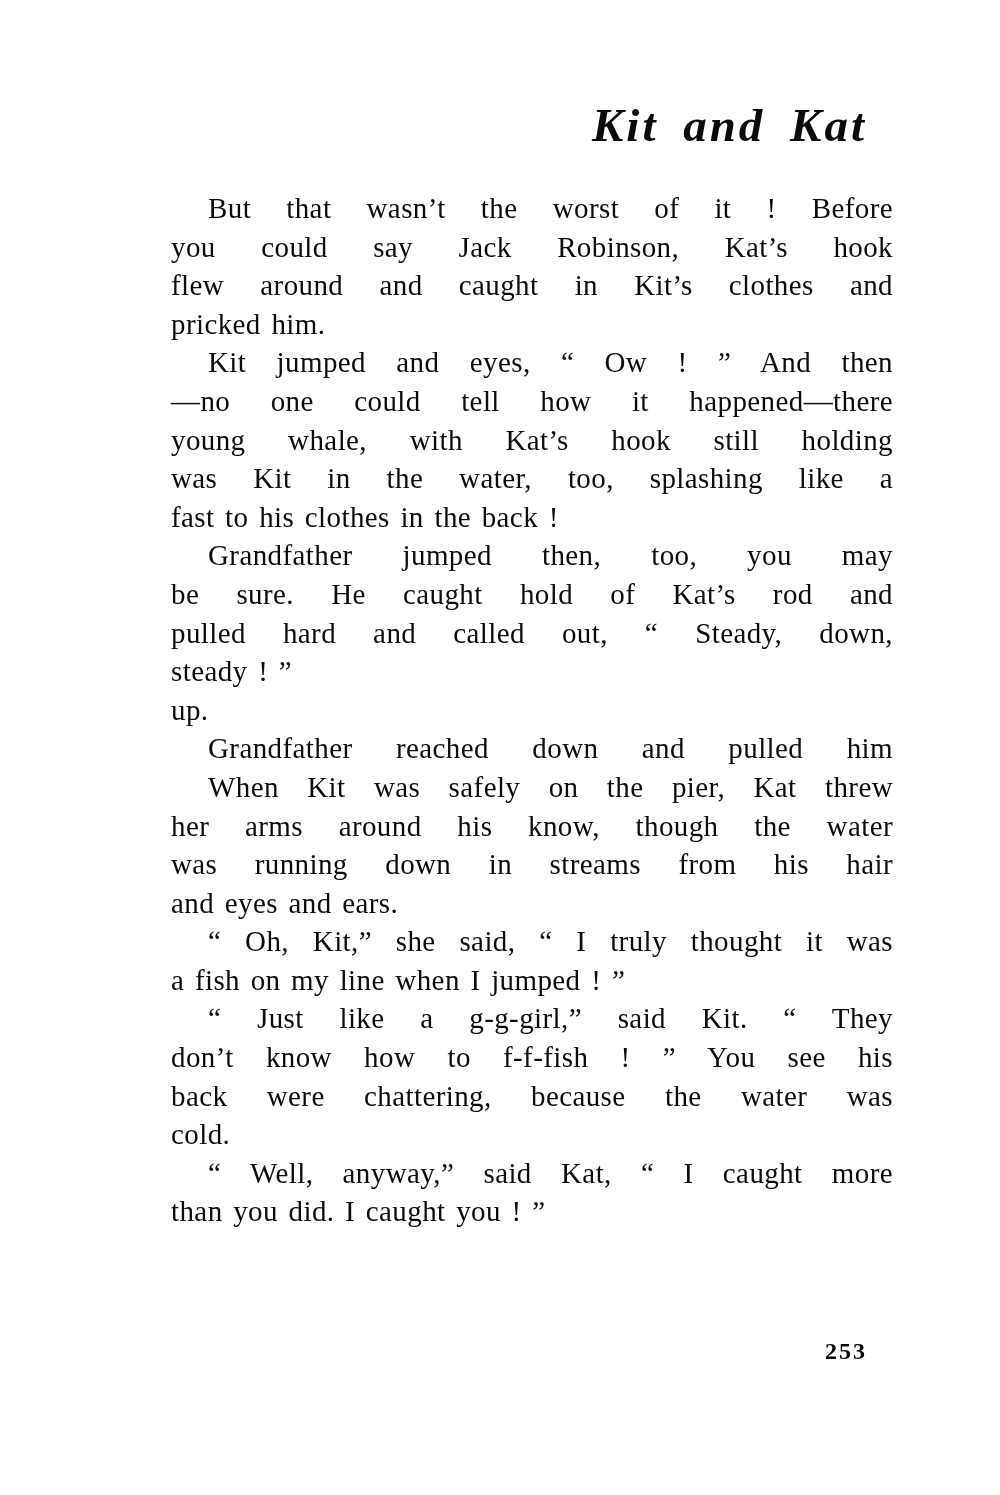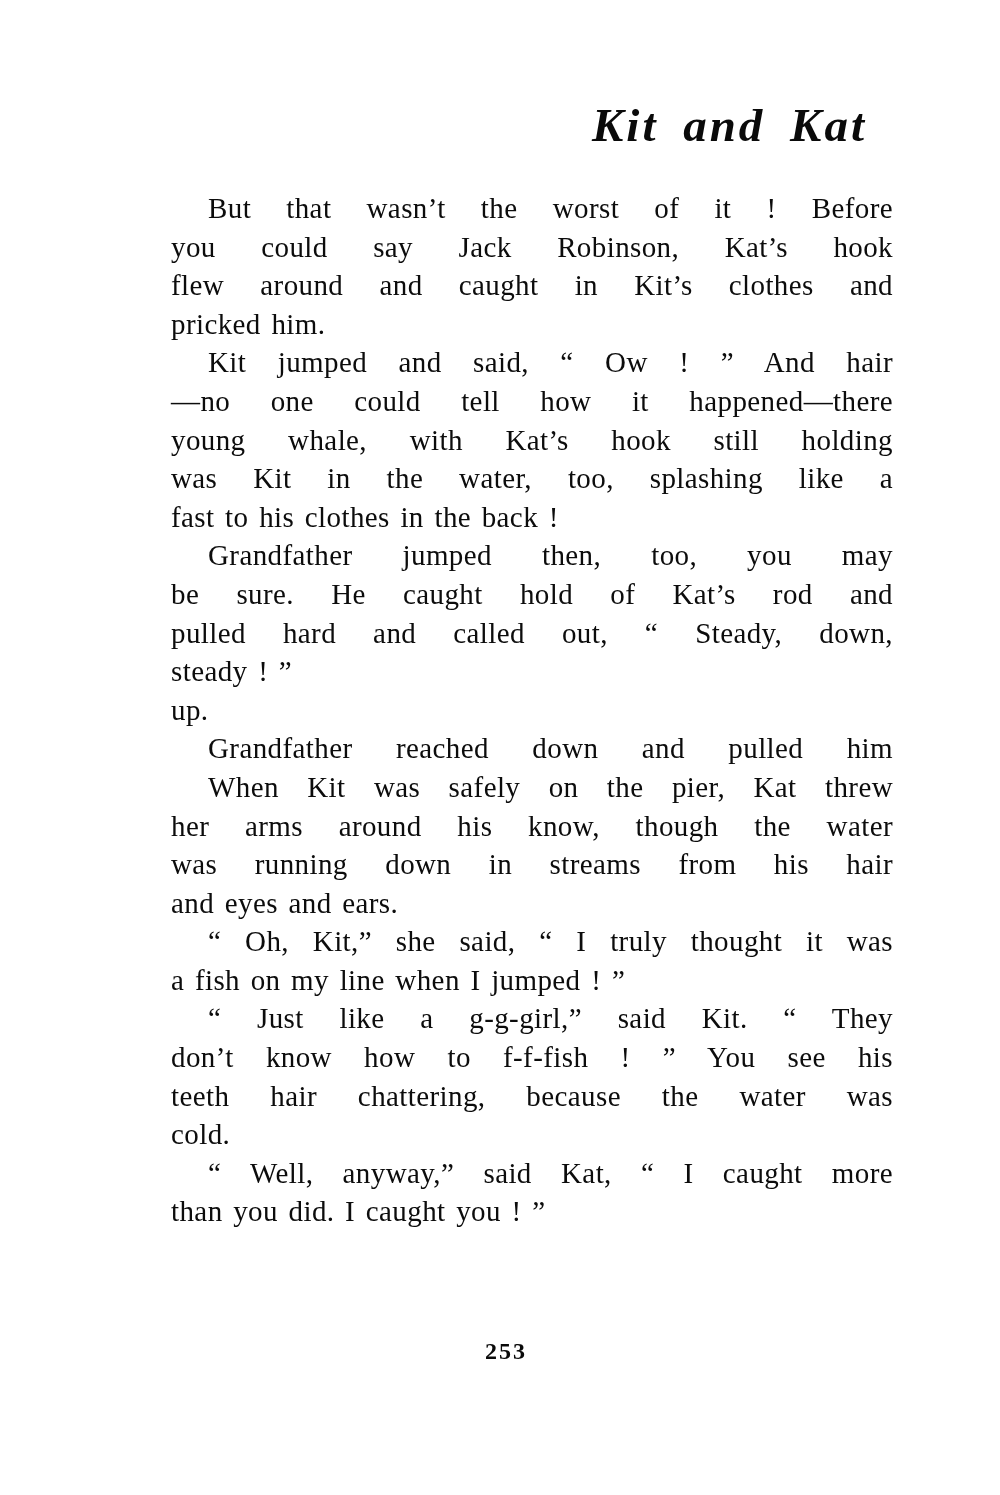--- a/index.html
+++ b/index.html
@@ -58,42 +58,42 @@
     text-indent: 37px;
   }
   .line.last {
     text-align-last: left;
   }
   .page-number {
     position: absolute;
     top: 1338px;
     left: 0;
     width: 100%;
-    text-align: center;
+    text-align: right;
     font-size: 24px;
     font-weight: 700;
     letter-spacing: 2px;
     color: #0a0a0a;
   }
 </style>
 </head>
 <body>
 
 <div class="page">
   <div class="page-title">Kit and Kat</div>
 
   <div class="text-block">
       <div class="paragraph">
         <div class="line first">But that wasn’t the worst of it !  Before</div>
         <div class="line">you could say Jack Robinson, Kat’s hook</div>
         <div class="line">flew around and caught in Kit’s clothes and</div>
         <div class="line last">pricked him.</div>
       </div>
       <div class="paragraph">
-        <div class="line first">Kit jumped and said, “ Ow ! ”  And hair</div>
+        <div class="line first">Kit jumped and eyes, “ Ow ! ”  And then</div>
         <div class="line">—no one could tell how it happened—there</div>
         <div class="line">young whale, with Kat’s hook still holding</div>
         <div class="line">was Kit in the water, too, splashing like a</div>
         <div class="line last">fast to his clothes in the back !</div>
       </div>
       <div class="paragraph">
         <div class="line first">Grandfather jumped then, too, you may</div>
         <div class="line">be sure.  He caught hold of Kat’s rod and</div>
         <div class="line">pulled hard and called out, “ Steady, down,</div>
         <div class="line last">steady ! ”</div>
@@ -108,21 +108,21 @@
         <div class="line">was running down in streams from his hair</div>
         <div class="line last">and eyes and ears.</div>
       </div>
       <div class="paragraph">
         <div class="line first">“ Oh, Kit,” she said, “ I truly thought it was</div>
         <div class="line last">a fish on my line when I jumped ! ”</div>
       </div>
       <div class="paragraph">
         <div class="line first">“ Just like a g-g-girl,” said Kit.  “ They</div>
         <div class="line">don’t know how to f-f-fish ! ”  You see his</div>
-        <div class="line">teeth hair chattering, because the water was</div>
+        <div class="line">back were chattering, because the water was</div>
         <div class="line last">cold.</div>
       </div>
       <div class="paragraph">
         <div class="line first">“ Well, anyway,” said Kat, “ I caught more</div>
         <div class="line last">than you did.  I caught you ! ”</div>
       </div>
     </div>
 
   <div class="page-number">253</div>
 </div>

